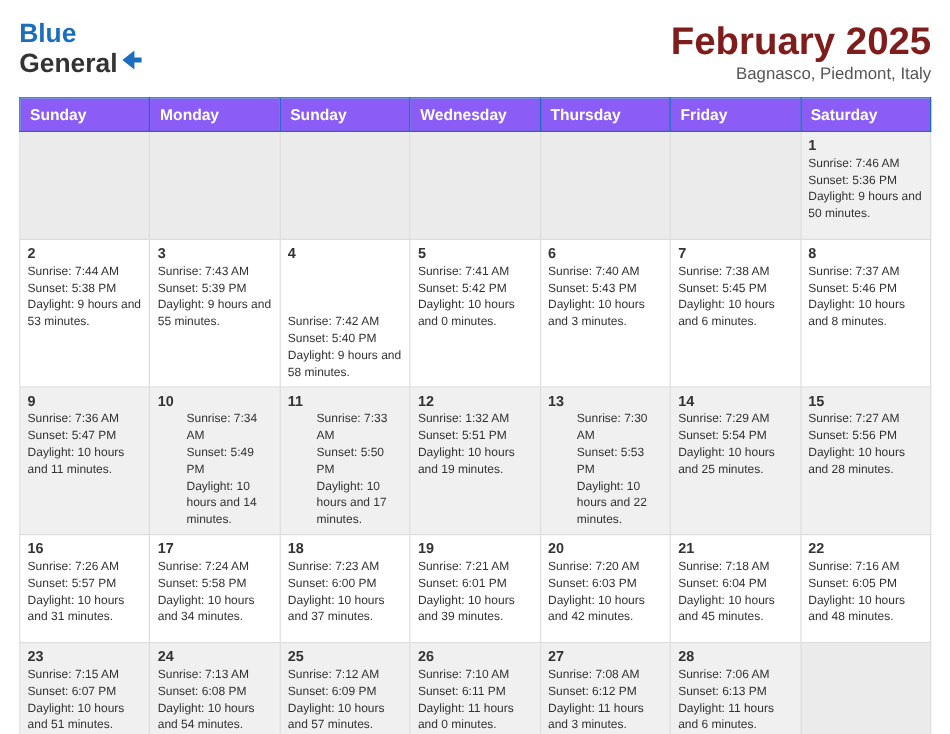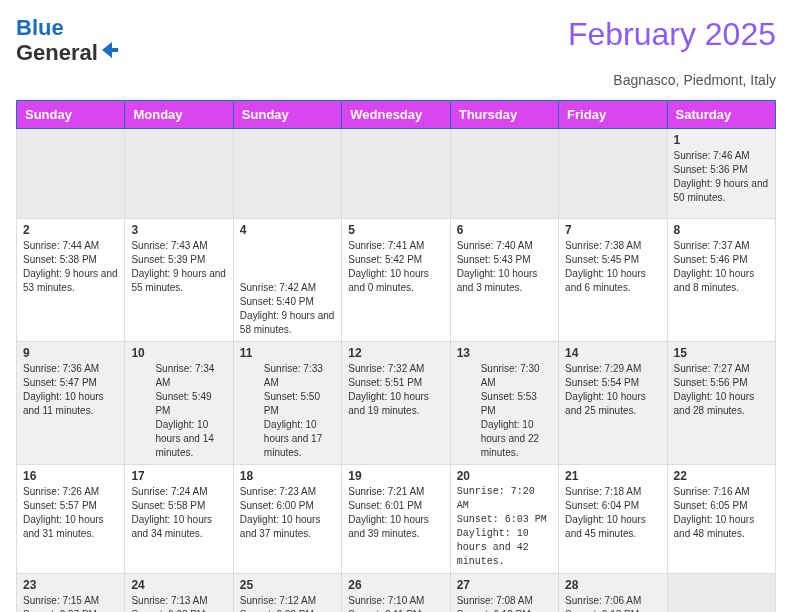--- a/index.html
+++ b/index.html
@@ -30,35 +30,34 @@
     .logo-icon {
       width: 20px;
       height: 20px;
       margin-left: 2px;
     }
     .title-block {
       text-align: right;
     }
     .calendar-title {
       font-size: 32px;
-      font-weight: normal;
-      color: #8b5cf6;
+      font-weight: bold;
+      color: #7f1d1d;
     }
     .calendar-subtitle {
       font-size: 14px;
       color: #555;
-      margin-top: 19px;
     }
     .calendar {
       width: 100%;
       border-collapse: collapse;
       border: 1px solid #ccc;
     }
     .calendar th {
-      background-color: #d946ef;
+      background-color: #8b5cf6;
       color: #fff;
       text-align: left;
       padding: 6px 8px;
       font-size: 13px;
       font-weight: bold;
       border: 1px solid #1a6ebd;
     }
     .calendar td {
       vertical-align: top;
       padding: 4px 6px;
@@ -197,21 +196,21 @@
 Daylight: 10 hours and 14 minutes.</div>
         </td>
         <td>
           <span class="day-number">11</span>
           <div class="day-info" style="white-space: pre-line; margin-left: 24px;">Sunrise: 7:33 AM
 Sunset: 5:50 PM
 Daylight: 10 hours and 17 minutes.</div>
         </td>
         <td>
           <span class="day-number">12</span>
-          <div class="day-info" style="white-space: pre-line;">Sunrise: 7:32 AM
+          <div class="day-info" style="white-space: pre-line;">Sunrise: 1:32 AM
 Sunset: 5:51 PM
 Daylight: 10 hours and 19 minutes.</div>
         </td>
         <td>
           <span class="day-number">13</span>
           <div class="day-info" style="white-space: pre-line; margin-left: 24px;">Sunrise: 7:30 AM
 Sunset: 5:53 PM
 Daylight: 10 hours and 22 minutes.</div>
         </td>
         <td>
@@ -247,21 +246,21 @@
 Daylight: 10 hours and 37 minutes.</div>
         </td>
         <td>
           <span class="day-number">19</span>
           <div class="day-info" style="white-space: pre-line;">Sunrise: 7:21 AM
 Sunset: 6:01 PM
 Daylight: 10 hours and 39 minutes.</div>
         </td>
         <td>
           <span class="day-number">20</span>
-          <div class="day-info" style="white-space: pre-line; font-family: Liberation Mono, monospace;">Sunrise: 7:20 AM
+          <div class="day-info" style="white-space: pre-line;">Sunrise: 7:20 AM
 Sunset: 6:03 PM
 Daylight: 10 hours and 42 minutes.</div>
         </td>
         <td>
           <span class="day-number">21</span>
           <div class="day-info" style="white-space: pre-line;">Sunrise: 7:18 AM
 Sunset: 6:04 PM
 Daylight: 10 hours and 45 minutes.</div>
         </td>
         <td>

